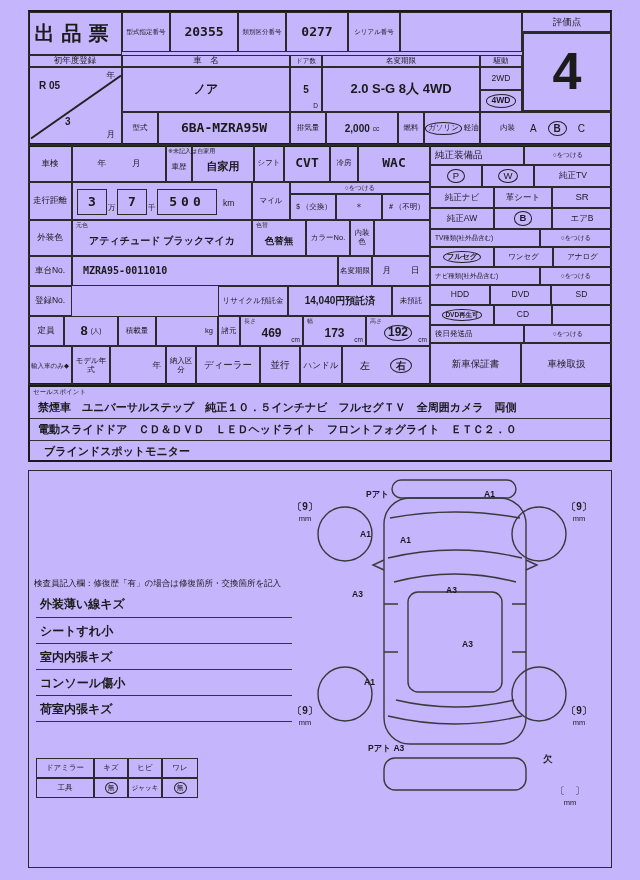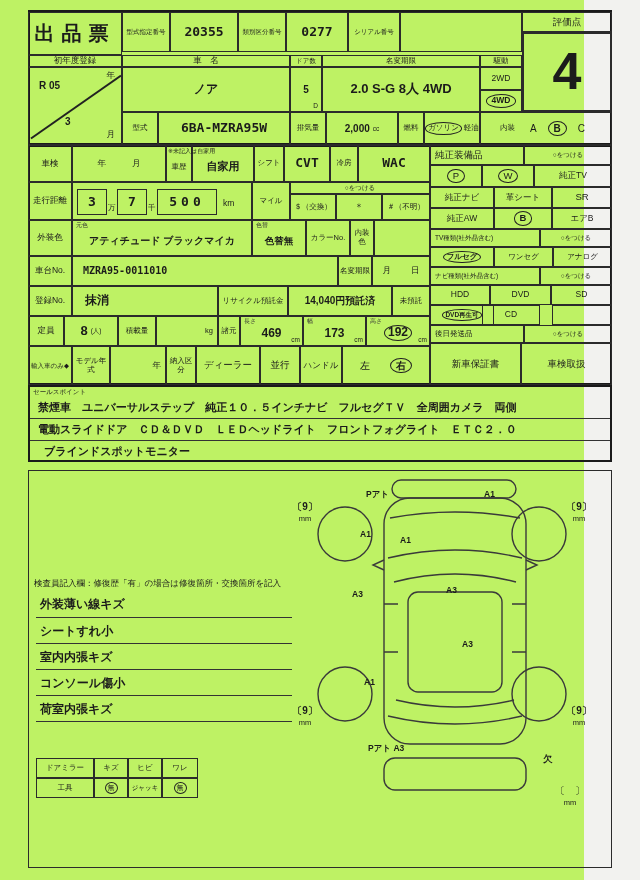--- a/index.html
+++ b/index.html
@@ -1,18 +1,18 @@
 <!DOCTYPE html>
 <html><head>
 <meta charset="utf-8">
 <style>
   *{margin:0;padding:0;box-sizing:border-box}
   html,body{width:640px;height:880px;background:#f2f2ef}
   body{font-family:"Liberation Sans","DejaVu Sans",sans-serif;color:#1b1b1b}
-  .sheet{position:absolute;left:0;top:0;width:584px;height:880px;background:#bef264}
+  .sheet{position:absolute;left:0;top:0;width:640px;height:880px;background:#c4b5fd}
   .blk{position:absolute;border:2px solid #1a1a1a}
   .blk-thin{position:absolute;border:1px solid #2b2b2b}
   .cell{position:absolute;border:1px solid #2b2b2b;display:flex;align-items:center;justify-content:center;text-align:center;line-height:1.15;overflow:hidden}
   .col{flex-direction:column}
   .lft{justify-content:flex-start;text-align:left;padding-left:4px}
   .rgt{justify-content:flex-end;text-align:right;padding-right:4px}
   .t6{font-size:6.5px}.t7{font-size:7.5px}.t8{font-size:8.5px}.t9{font-size:9.5px}
   .t10{font-size:10px}.t11{font-size:11px}.t12{font-size:12px}.t13{font-size:13px}
   .t14{font-size:10px}.t16{font-size:12px}.t20{font-size:20px}
   .b{font-weight:bold}
@@ -132,21 +132,20 @@
 
   <div class="cell t8" style="left:28px;top:256px;width:44px;height:30px">車台No.</div>
   <div class="cell t14 dm lft" style="left:72px;top:256px;width:266px;height:30px;padding-left:10px">MZRA95-0011010</div>
   <div class="cell t7 col" style="left:338px;top:256px;width:34px;height:30px">名変期限</div>
   <div class="cell t8" style="left:372px;top:256px;width:58px;height:30px">
     <span style="margin-right:20px">月</span>
     <span>日</span>
   </div>
 
   <div class="cell t8" style="left:28px;top:286px;width:44px;height:30px">登録No.</div>
-  <div class="cell t12 b lft" style="left:72px;top:286px;width:146px;height:30px;padding-left:12px">抹消</div>
   <div class="cell t7 col" style="left:218px;top:286px;width:70px;height:30px">リサイクル預託金</div>
   <div class="cell t10 b" style="left:288px;top:286px;width:104px;height:30px">14,040円預託済</div>
   <div class="cell t7" style="left:392px;top:286px;width:38px;height:30px">未預託</div>
 
   <div class="cell t8" style="left:28px;top:316px;width:36px;height:30px">定員</div>
   <div class="cell" style="left:64px;top:316px;width:54px;height:30px">
     <span class="t13 b">8</span>
     <span class="t6" style="margin-left:3px">(人)</span>
   </div>
   <div class="cell t7" style="left:118px;top:316px;width:38px;height:30px">積載量</div>
@@ -211,21 +210,21 @@
 
   <div class="cell t6 lft" style="left:430px;top:267px;width:110px;height:18px">ナビ種類(社外品含む)</div>
   <div class="cell t6" style="left:540px;top:267px;width:72px;height:18px">○をつける</div>
   <div class="cell t8" style="left:430px;top:285px;width:60px;height:20px">HDD</div>
   <div class="cell t8" style="left:490px;top:285px;width:61px;height:20px">DVD</div>
   <div class="cell t8" style="left:551px;top:285px;width:61px;height:20px">SD</div>
 
   <div class="cell" style="left:430px;top:305px;width:64px;height:20px">
       <span class="circ b" style="font-size:6.5px;padding:1px 2px">DVD再生可</span>
     </div>
-  <div class="cell t8" style="left:482px;top:305px;width:58px;height:20px">CD</div>
+  <div class="cell t8" style="left:494px;top:305px;width:58px;height:20px">CD</div>
   <div class="cell" style="left:552px;top:305px;width:60px;height:20px"></div>
 
   <div class="cell t7 lft" style="left:430px;top:325px;width:94px;height:18px">後日発送品</div>
   <div class="cell t6" style="left:524px;top:325px;width:88px;height:18px">○をつける</div>
   <div class="cell t9" style="left:430px;top:343px;width:91px;height:42px">新車保証書</div>
   <div class="cell t9" style="left:521px;top:343px;width:91px;height:42px">車検取扱</div>
 
   <div class="blk" style="left:28px;top:385px;width:584px;height:77px"></div>
   <span class="abs t6" style="left:33px;top:388px">セールスポイント</span>
   <div class="abs t11 b underline" style="left:30px;top:397px;width:580px;height:22px;display:flex;align-items:center;padding-left:8px">禁煙車　ユニバーサルステップ　純正１０．５インチナビ　フルセグＴＶ　全周囲カメラ　両側</div>

